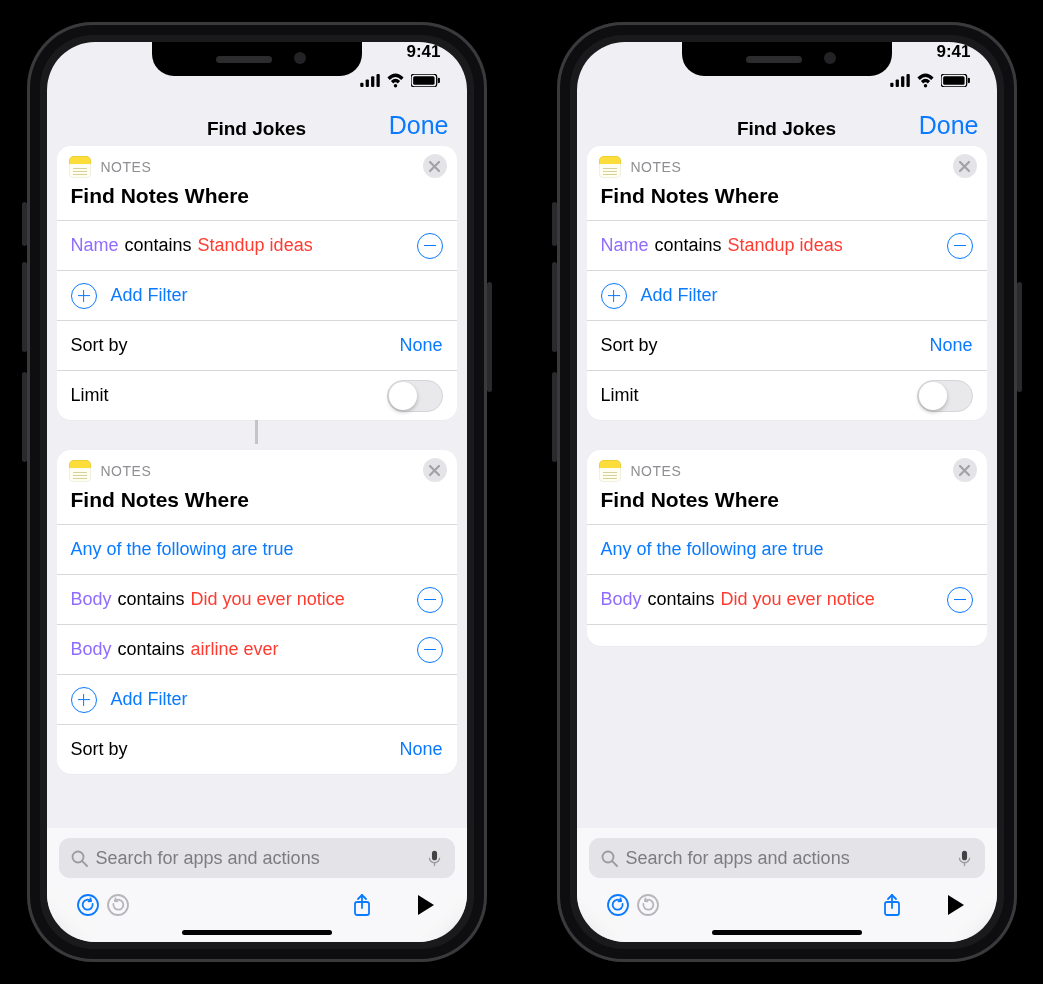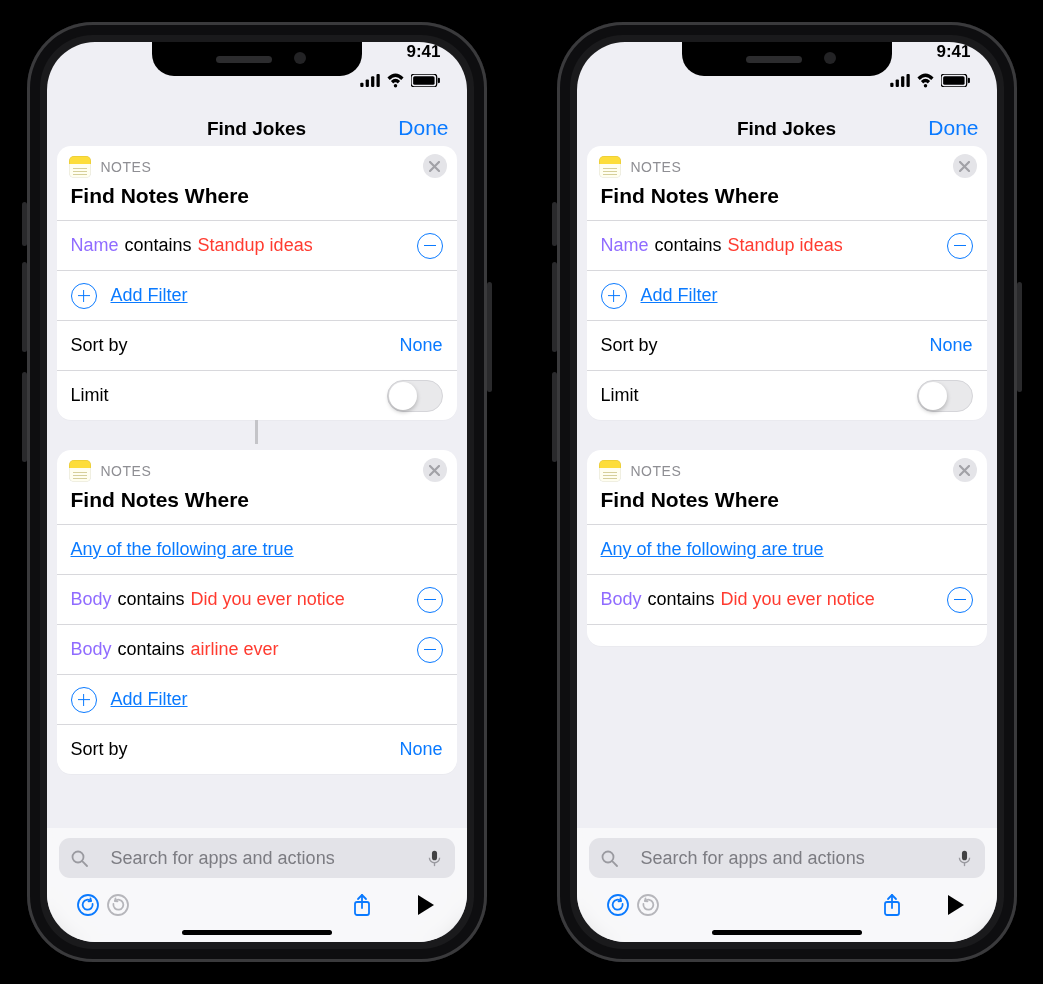--- a/index.html
+++ b/index.html
@@ -66,21 +66,21 @@
     padding:0 26px 4px 30px; font-weight:600; font-size:17px; color:#000;flex-direction:column;
   }
   .status .right{display:flex; gap:6px; align-items:center;}
 
   
   .nav{
     height:48px; display:flex; align-items:flex-end; justify-content:center;
     position:relative; background:var(--screen-bg);
   }
   .nav .title{font-weight:600; font-size:19px;}
-  .nav .done{position:absolute; right:18px; color:var(--blue); font-size:21px; font-weight:400;}
+  .nav .done{position:absolute; right:18px; color:var(--blue); font-size:25px; font-weight:400;}
 
   
   .body{
     flex:1; overflow:hidden; padding:0 10px 4px 10px;
     display:flex; flex-direction:column; gap:0;
   }
   .card{
     background:var(--card); border-radius:14px;
     box-shadow:0 1px 0 rgba(0,0,0,.02);
     margin-top:6px;
@@ -128,39 +128,39 @@
   .row .minus::before{content:""; width:12px;height:1.8px;background:var(--blue);}
   .row .plus{
     width:26px;height:26px;border:1.6px solid var(--blue);border-radius:50%;
     position:relative; color:var(--blue);
   }
   .row .plus::before,.row .plus::after{content:"";position:absolute;background:var(--blue);}
   .row .plus::before{left:6px;right:6px;top:50%;height:1.8px;transform:translateY(-50%);}
   .row .plus::after{top:6px;bottom:6px;left:50%;width:1.8px;transform:translateX(-50%);}
   .txt-purple{color:var(--purple);}
   .txt-red{color:var(--red);}
-  .txt-blue{color:var(--blue);text-decoration:underline;}
+  .txt-blue{color:var(--blue);}
   .val-right{margin-left:auto; color:var(--blue);}
 
   .toggle{
     margin-left:auto; width:56px;height:32px;border-radius:16px;
     background:#e9e9eb; border:1px solid #d5d5d9; position:relative;
   }
   .toggle::after{content:"";position:absolute;left:1px;top:1px;width:28px;height:28px;border-radius:50%;background:#fff;box-shadow:0 2px 4px rgba(0,0,0,.25);}
 
   
   .toolbar-wrap{
     position:absolute; left:0; right:0; bottom:0;
     background:var(--toolbar-bg);
     backdrop-filter:blur(8px);
     padding:10px 12px 22px 12px;
   }
   .search{
     height:40px; background:var(--search-bg); border-radius:11px;
-    display:flex; align-items:center; gap:23px; padding:0 12px;
+    display:flex; align-items:center; gap:8px; padding:0 12px;
     color:#7c7c82; font-size:18px;
   }
   .search svg{width:17px;height:17px;opacity:.7;}
   .toolbar{
     margin-top:12px;
     display:flex; align-items:center; justify-content:space-between;
     padding:0 14px;
   }
   .tbtn{width:30px;height:30px;display:flex;align-items:center;justify-content:center;color:var(--blue);}
   .tbtn.disabled{color:#b6b6bb;}

